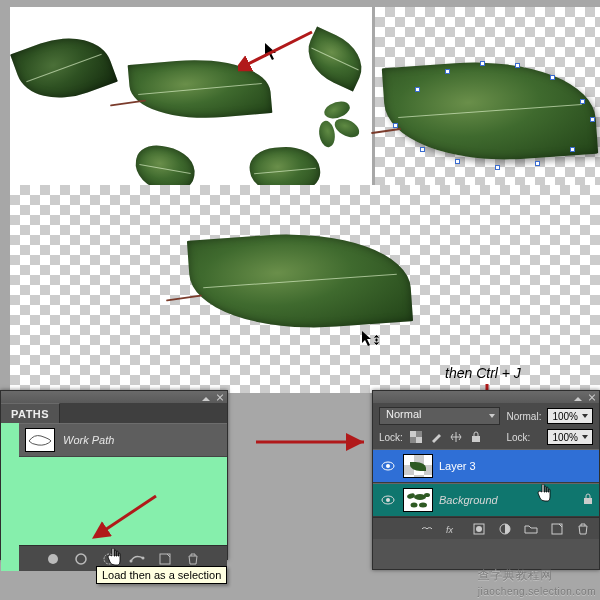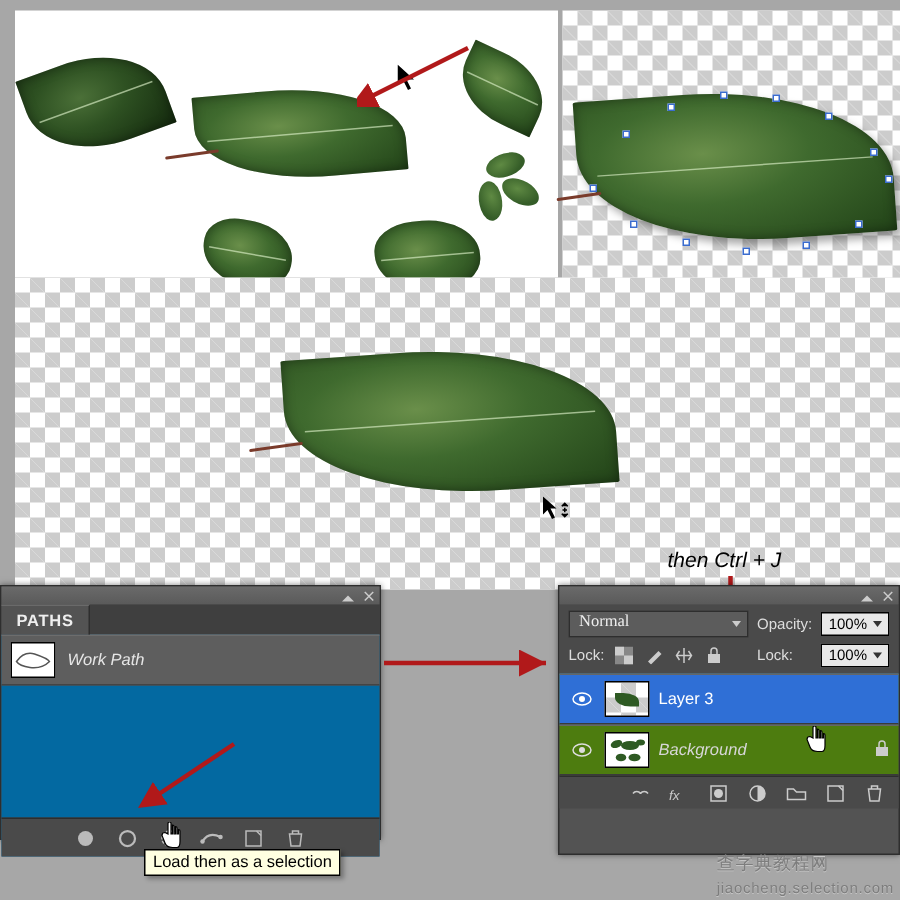--- a/index.html
+++ b/index.html
@@ -41,44 +41,44 @@
   .panel-titlebar { height: 12px; background: linear-gradient(#6a6a6a,#5a5a5a); display: flex; justify-content: flex-end; align-items: center; padding: 0 3px; gap: 6px; }
   .panel-titlebar span { width: 8px; height: 8px; display: inline-block; }
   .collapse-caret { border-left: 4px solid transparent; border-right: 4px solid transparent; border-bottom: 4px solid #ccc; width:0;height:0; }
   .close-x { position: relative; }
   .close-x::before, .close-x::after { content:""; position:absolute; left:0; top:4px; width:8px; height:1px; background:#ccc; }
   .close-x::before { transform: rotate(45deg);} .close-x::after{transform:rotate(-45deg);}
 
   .tabs { display:flex; background:#3f3f3f; }
   .tab { padding: 4px 10px 3px; background:#535353; color:#eee; border-top:1px solid #6a6a6a; border-right:1px solid #2e2e2e; font-weight: bold; letter-spacing:.5px; }
 
-  .panel-body { background:#0369a1; }
-
-  
-  .paths-panel { left: 0; top: 390px; width: 254px; height: 170px; }
+  .panel-body { background:#86efac;padding-left:18px; }
+
+  
+  .paths-panel { left: 0; top: 390px; width: 228px; height: 170px; }
   .path-row { display:flex; align-items:center; gap:8px; padding:4px 6px; background:#5e5e5e; border-top:1px solid #6d6d6d; border-bottom:1px solid #444; }
   .path-thumb { width:30px; height:24px; background:#fff; border:1px solid #000; display:flex; align-items:center; justify-content:center; }
   .path-thumb svg { width: 24px; height: 14px; }
   .path-name { font-style: italic; color:#e6e6e6; }
   .paths-body-spacer { height: 88px; }
   .paths-footer { height: 26px; background:#4a4a4a; display:flex; align-items:center; gap:12px; padding:0 10px; border-top:1px solid #2e2e2e; justify-content: center; }
   .footer-ico { width:16px;height:16px; display:flex;align-items:center;justify-content:center; color:#ddd; cursor:pointer; }
 
   
   .layers-panel { left: 372px; top: 390px; width: 228px; height: 180px; }
   .layers-controls { background:#4a4a4a; padding:4px 6px; display:grid; grid-template-columns: auto 1fr auto auto; column-gap:6px; row-gap:4px; align-items:center; }
   .select-ctl { background:#5c5c5c; color:#eee; border:1px solid #2e2e2e; height:18px; padding:0 14px 0 6px; position:relative; }
   .select-ctl .caret { position:absolute; right:4px; top:6px; width:0;height:0;border-left:3px solid transparent;border-right:3px solid transparent;border-top:4px solid #ccc; }
   .pct-box { display:inline-flex; align-items:center; background:#e8e8e8; color:#000; border:1px solid #000; height:16px; padding:0 4px; font-size:10px; }
   .pct-box .caret { margin-left:4px; width:0;height:0;border-left:3px solid transparent;border-right:3px solid transparent;border-top:4px solid #333; }
   .label { color:#ddd; font-size:10px; }
   .lock-row { display:flex; align-items:center; gap:6px; }
   .lock-ico { width:14px;height:14px; display:flex;align-items:center;justify-content:center; color:#ccc; }
 
-  .layers-list { background:#4d7c0f; }
+  .layers-list { background:#0f766e; }
   .layer-row { display:flex; align-items:center; gap:6px; padding:4px 6px; border-top:1px solid #666; border-bottom:1px solid #3a3a3a; }
   .layer-row.selected { background:#2f6fd6; color:#fff; }
   .eye-cell { width:18px; display:flex; justify-content:center; color:#ddd; }
   .layer-thumb { width:30px;height:24px; border:1px solid #000; }
   .thumb-checker { }
   .thumb-white { background:#fff; display:flex;align-items:center;justify-content:center; }
   .leaf-mini { width:16px;height:9px;border-radius:1% 65% 1% 65%; background:#2e5a23; }
   .layer-name { font-size:11px; }
   .italic { font-style: italic; }
   .lock-badge { margin-left:auto; color:#ddd; }
@@ -250,24 +250,24 @@
     </defs>
   <line x1="10" y1="4" x2="10" y2="102" stroke="#b1191a" stroke-width="3" marker-end="url(#ah4)"></line>
 </svg>
 
 <div class="panel layers-panel">
   <div class="panel-titlebar">
     <span class="collapse-caret"></span>
     <span class="close-x"></span>
   </div>
   <div class="layers-controls">
-    <div class="select-ctl" style="grid-column:1/3;font-family:Liberation Serif, serif;">
+    <div class="select-ctl" style="grid-column:1/3;">
       <span>Normal</span><span class="caret"></span>
     </div>
-    <span class="label">Opacity:</span>
+    <span class="label">Normal:</span>
     <span class="pct-box">
         <span>100%</span>
         <span class="caret"></span>
       </span>
 
     <span class="label">Lock:</span>
     <div class="lock-row" style="grid-column:2/3;">
       <span class="lock-ico">
           <svg width="12" height="12">
             <rect width="12" height="12" fill="#888"></rect>

